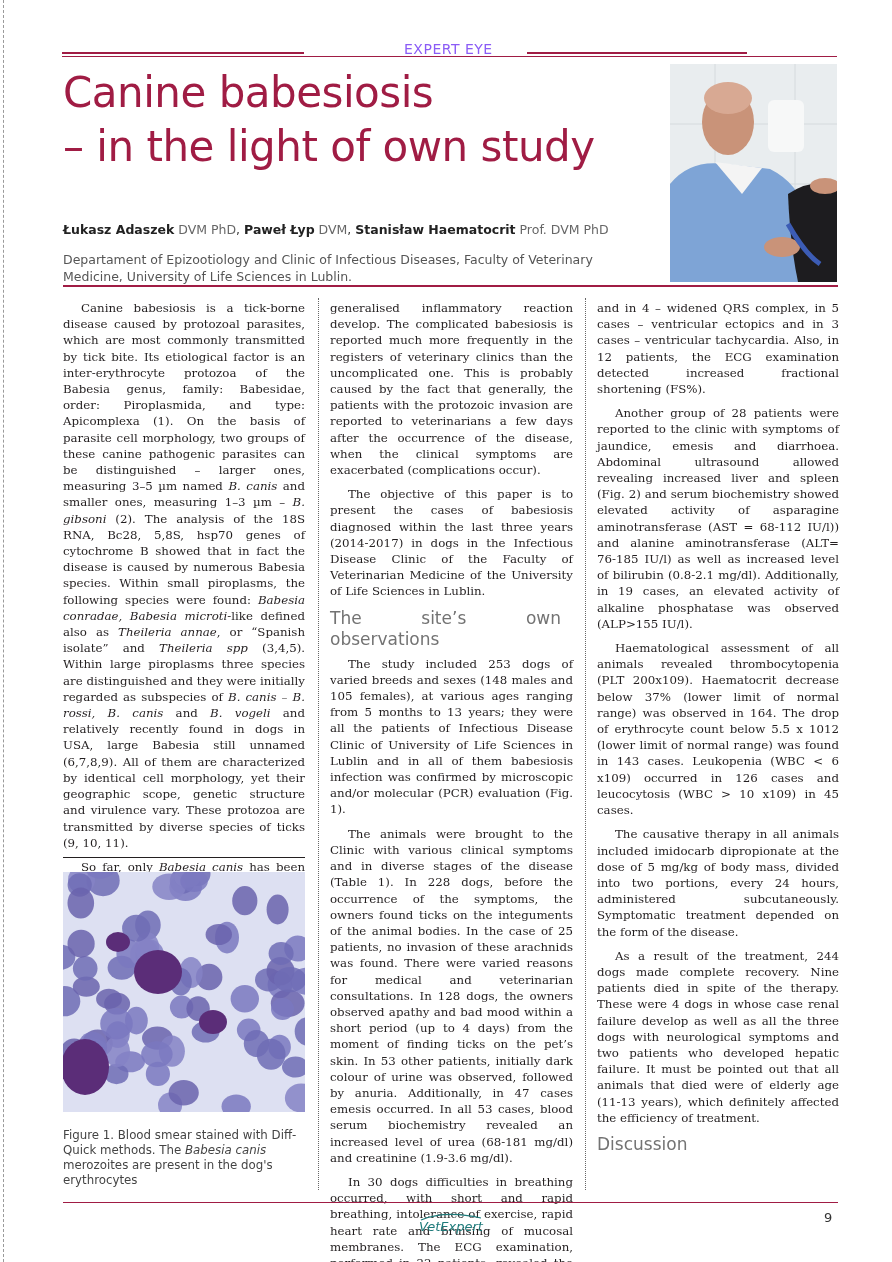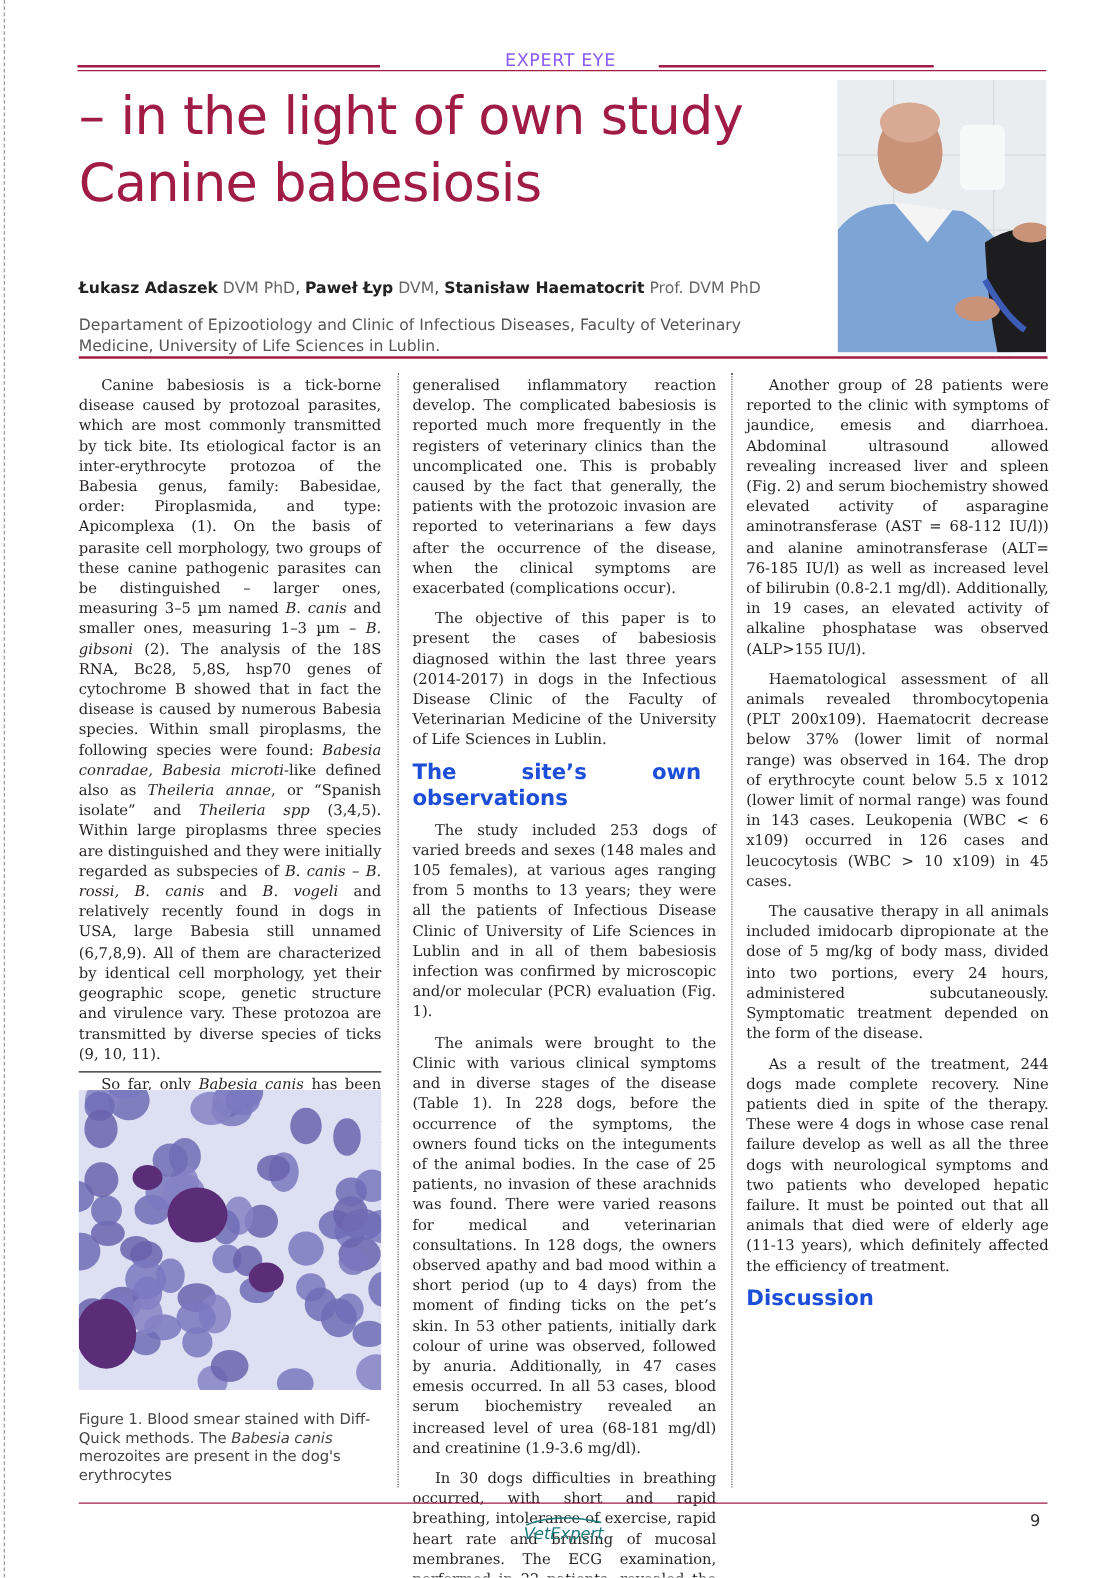--- a/index.html
+++ b/index.html
@@ -20,43 +20,43 @@
   .body-rule { position: absolute; left: 63px; top: 285px; width: 775px; border-top: 2px solid #a01c44; }
   .col { position: absolute; top: 300px; font-size: 11.8px; line-height: 16.2px; text-align: justify; }
   .col p { margin: 0 0 8px 0; text-indent: 18px; hyphens: auto; }
   .col p.noind { text-indent: 0; }
   .col1 { left: 63px; width: 242px; }
   .col2 { left: 330px; width: 243px; }
   .col3 { left: 597px; width: 242px; }
   .vsep { position: absolute; top: 298px; height: 892px; border-left: 1px dotted #666; }
   .vsep1 { left: 318px; }
   .vsep2 { left: 585px; }
-  h2 { font-family: "DejaVu Sans", sans-serif; font-weight: bold; font-size: 17px; line-height: 21px; color: #1d4ed8; margin: 6px 12px 6px 0; }
+  h2 { font-family: "DejaVu Sans", sans-serif; font-weight: normal; font-size: 17px; line-height: 21px; color: #737373; margin: 6px 12px 6px 0; }
   .fig-rule { position: absolute; left: 63px; top: 857px; width: 242px; border-top: 1.5px solid #231f20; }
   .fig { position: absolute; left: 63px; top: 872px; width: 242px; height: 240px; overflow: hidden; background: #dfe2f3; }
   .caption { position: absolute; left: 63px; top: 1128px; width: 245px; font-family: "DejaVu Sans", sans-serif; font-size: 11.8px; line-height: 15px; color: #444; }
   .bottom-rule { position: absolute; left: 63px; top: 1202px; width: 775px; border-top: 1.5px solid #a01c44; }
   .logo { position: absolute; left: 415px; top: 1212px; width: 80px; height: 24px; }
   .page-no { position: absolute; left: 824px; top: 1210px; font-family: "DejaVu Sans", sans-serif; font-size: 13px; color: #333; }
 </style>
 </head>
 <body>
 
 <div class="edge"></div>
 
 <div class="topbar">
   <div class="rule-l"></div>
   <div class="rule-r"></div>
   <div class="rule-full"></div>
   <div class="section-tag">EXPERT EYE</div>
 </div>
 
 <h1 class="title" style="margin:0;">
+  <span>Canine babesiosis</span>
   <span>– in the light of own study</span>
-  <span>Canine babesiosis</span>
 </h1>
 
 <div class="photo">
   <svg width="167" height="218" viewBox="0 0 167 218">
     <rect x="0" y="0" width="167" height="218" fill="#e9edef"></rect>
     <line x1="0" y1="60" x2="167" y2="60" stroke="#d5dadd" stroke-width="1"></line>
     <line x1="0" y1="120" x2="167" y2="120" stroke="#d5dadd" stroke-width="1"></line>
     <line x1="45" y1="0" x2="45" y2="218" stroke="#d5dadd" stroke-width="1"></line>
     <line x1="125" y1="0" x2="125" y2="218" stroke="#d5dadd" stroke-width="1"></line>
     <rect x="98" y="36" width="36" height="52" rx="6" fill="#f7f8f8"></rect>
@@ -174,20 +174,21 @@
 <div class="col col2">
   <p class="noind">generalised inflammatory reaction develop. The complicated babesiosis is reported much more frequently in the registers of veterinary clinics than the uncomplicated one. This is probably caused by the fact that generally, the patients with the protozoic invasion are reported to veterinarians a few days after the occurrence of the disease, when the clinical symptoms are exacerbated (complications occur).</p>
   <p>The objective of this paper is to present the cases of babesiosis diagnosed within the last three years (2014-2017) in dogs in the Infectious Disease Clinic of the Faculty of Veterinarian Medicine of the University of Life Sciences in Lublin.</p>
   <h2>The site’s own observations</h2>
   <p>The study included 253 dogs of varied breeds and sexes (148 males and 105 females), at various ages ranging from 5 months to 13 years; they were all the patients of Infectious Disease Clinic of University of Life Sciences in Lublin and in all of them babesiosis infection was confirmed by microscopic and/or molecular (PCR) evaluation (Fig. 1).</p>
   <p>The animals were brought to the Clinic with various clinical symptoms and in diverse stages of the disease (Table 1). In 228 dogs, before the occurrence of the symptoms, the owners found ticks on the integuments of the animal bodies. In the case of 25 patients, no invasion of these arachnids was found. There were varied reasons for medical and veterinarian consultations. In 128 dogs, the owners observed apathy and bad mood within a short period (up to 4 days) from the moment of finding ticks on the pet’s skin. In 53 other patients, initially dark colour of urine was observed, followed by anuria. Additionally, in 47 cases emesis occurred. In all 53 cases, blood serum biochemistry revealed an increased level of urea (68-181 mg/dl) and creatinine (1.9-3.6 mg/dl).</p>
   <p>In 30 dogs difficulties in breathing occurred, with short and rapid breathing, intolerance of exercise, rapid heart rate and bruising of mucosal membranes. The ECG examination, performed in 22 patients, revealed the change of the picture and/or amplitude of the T wave and in 9 cases – accelerated sinus rhythm, in 6 cases – axis deviation</p>
 </div>
 
 <div class="col col3">
+  <p class="noind">and in 4 – widened QRS complex, in 5 cases – ventricular ectopics and in 3 cases – ventricular tachycardia. Also, in 12 patients, the ECG examination detected increased fractional shortening (FS%).</p>
   <p>Another group of 28 patients were reported to the clinic with symptoms of jaundice, emesis and diarrhoea. Abdominal ultrasound allowed revealing increased liver and spleen (Fig. 2) and serum biochemistry showed elevated activity of asparagine aminotransferase (AST = 68-112 IU/l)) and alanine aminotransferase (ALT= 76-185 IU/l) as well as increased level of bilirubin (0.8-2.1 mg/dl). Additionally, in 19 cases, an elevated activity of alkaline phosphatase was observed (ALP&gt;155 IU/l).</p>
   <p>Haematological assessment of all animals revealed thrombocytopenia (PLT 200x109). Haematocrit decrease below 37% (lower limit of normal range) was observed in 164. The drop of erythrocyte count below 5.5 x 1012 (lower limit of normal range) was found in 143 cases. Leukopenia (WBC &lt; 6 x109) occurred in 126 cases and leucocytosis (WBC &gt; 10 x109) in 45 cases.</p>
   <p>The causative therapy in all animals included imidocarb dipropionate at the dose of 5 mg/kg of body mass, divided into two portions, every 24 hours, administered subcutaneously. Symptomatic treatment depended on the form of the disease.</p>
   <p>As a result of the treatment, 244 dogs made complete recovery. Nine patients died in spite of the therapy. These were 4 dogs in whose case renal failure develop as well as all the three dogs with neurological symptoms and two patients who developed hepatic failure. It must be pointed out that all animals that died were of elderly age (11-13 years), which definitely affected the efficiency of treatment.</p>
   <h2>Discussion</h2>
 
 </div>
 
 <div class="bottom-rule"></div>
 

